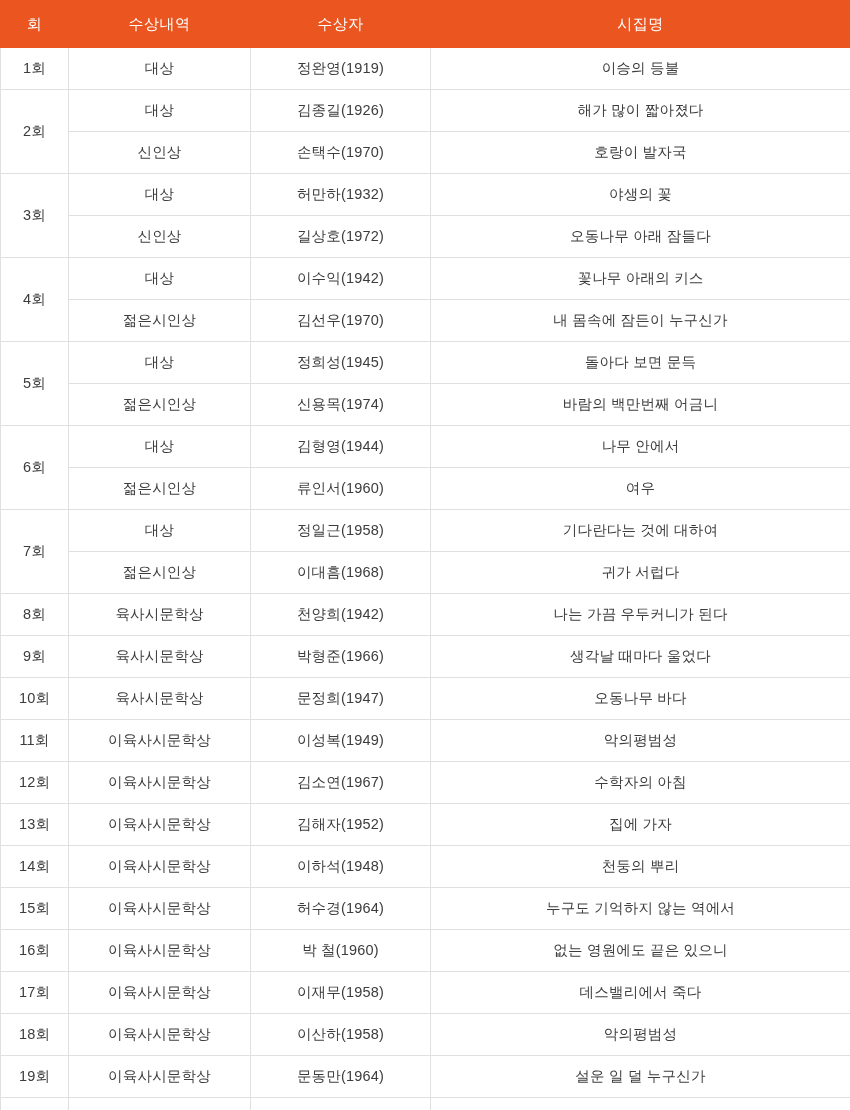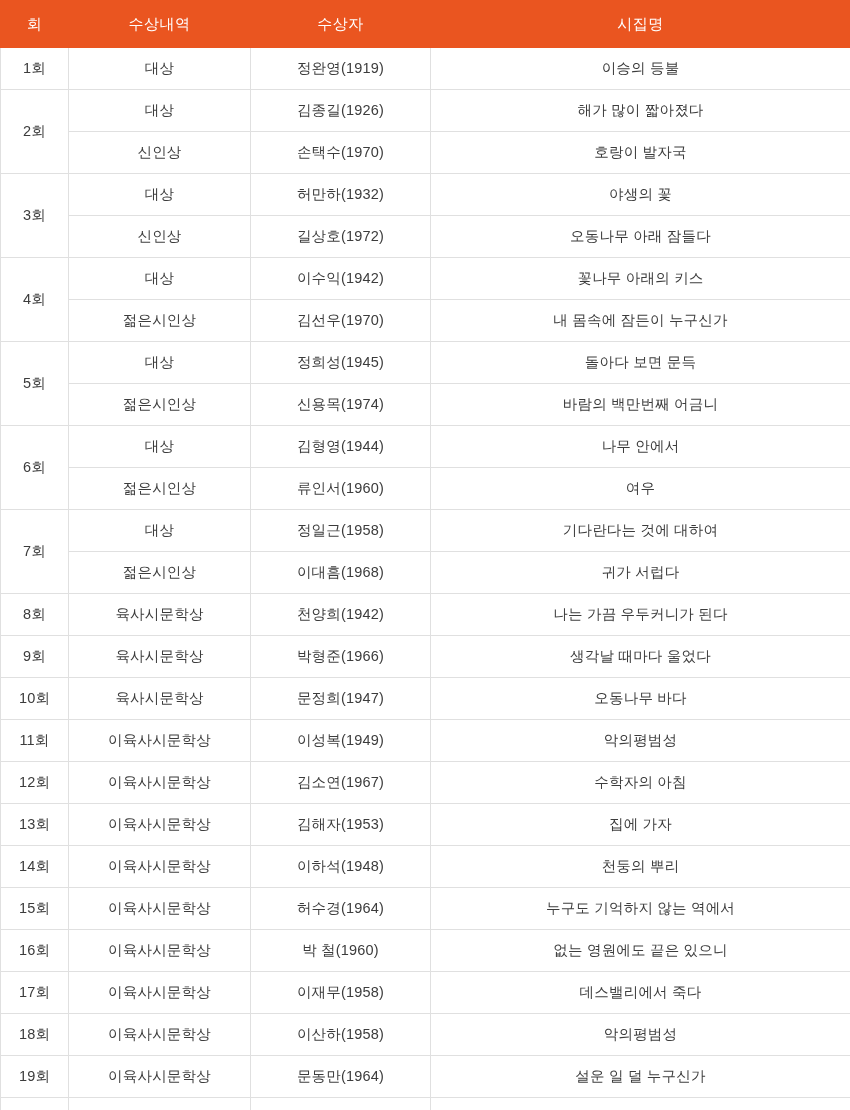--- a/index.html
+++ b/index.html
@@ -163,21 +163,21 @@
       </tr>
       <tr>
         <td class="round-cell">12회</td>
         <td>이육사시문학상</td>
         <td>김소연(1967)</td>
         <td>수학자의 아침</td>
       </tr>
       <tr>
         <td class="round-cell">13회</td>
         <td>이육사시문학상</td>
-        <td>김해자(1953)</td>
+        <td>김해자(1952)</td>
         <td>집에 가자</td>
       </tr>
       <tr>
         <td class="round-cell">14회</td>
         <td>이육사시문학상</td>
         <td>이하석(1948)</td>
         <td>천둥의 뿌리</td>
       </tr>
       <tr>
         <td class="round-cell">15회</td>

